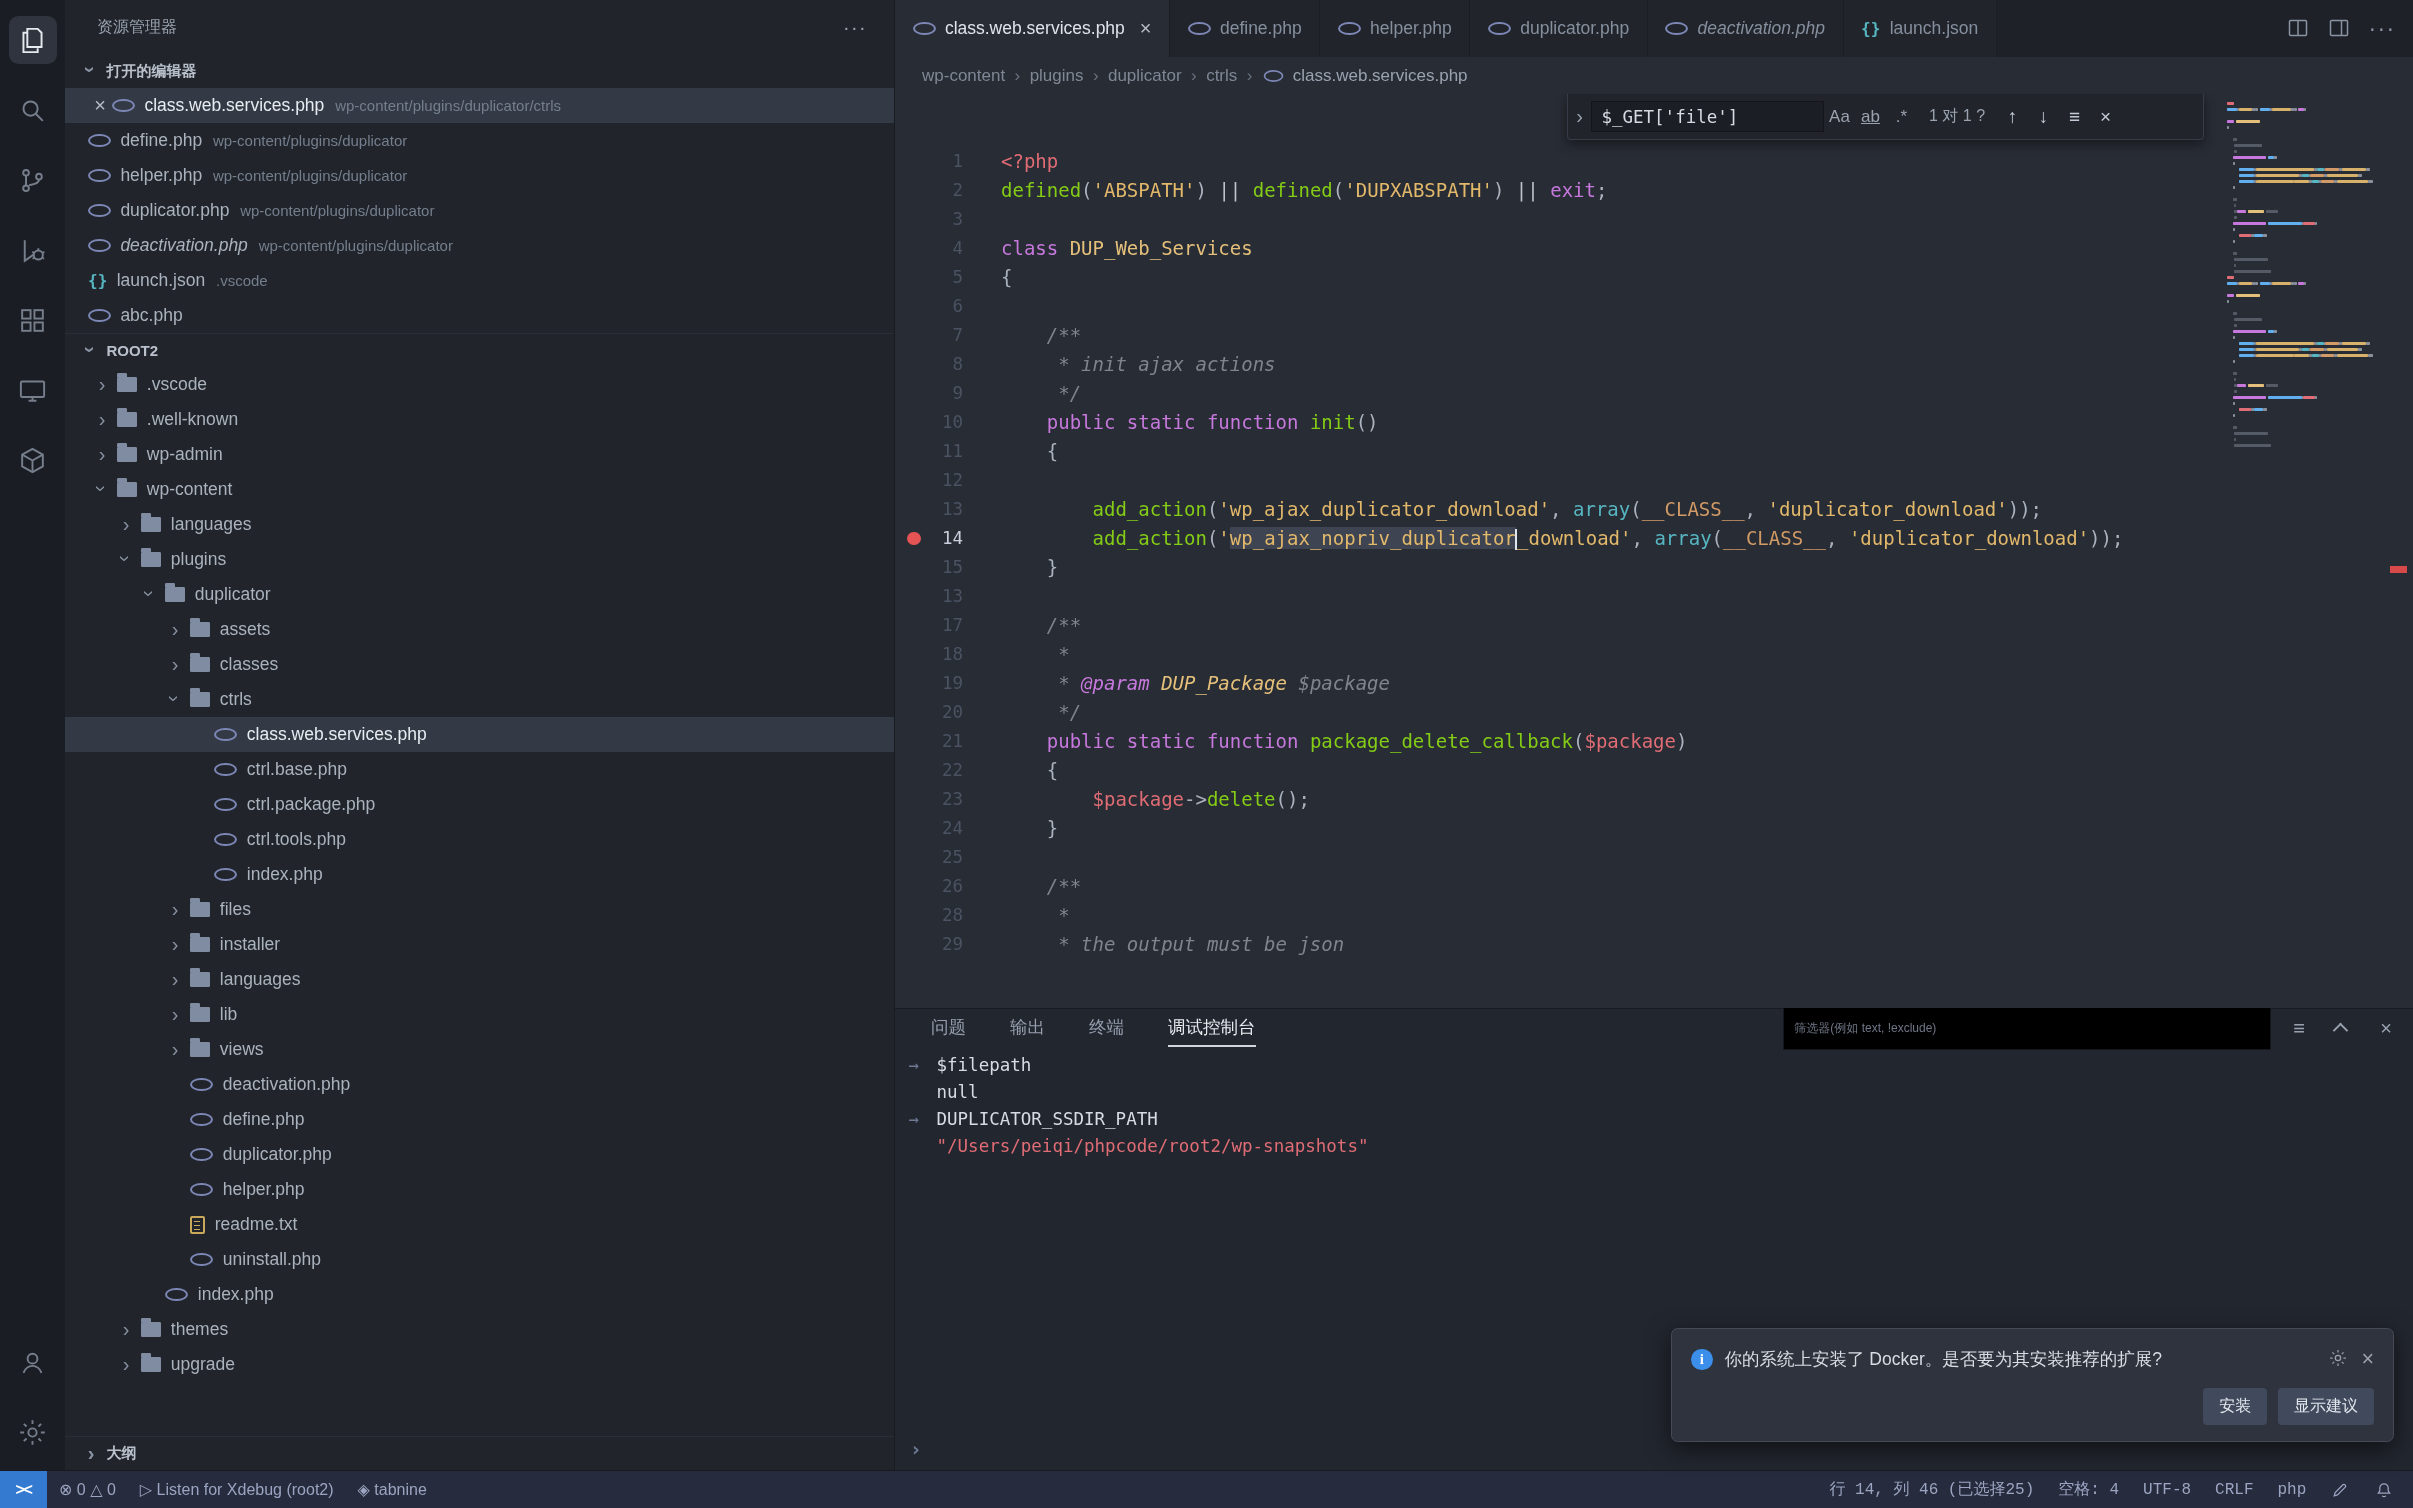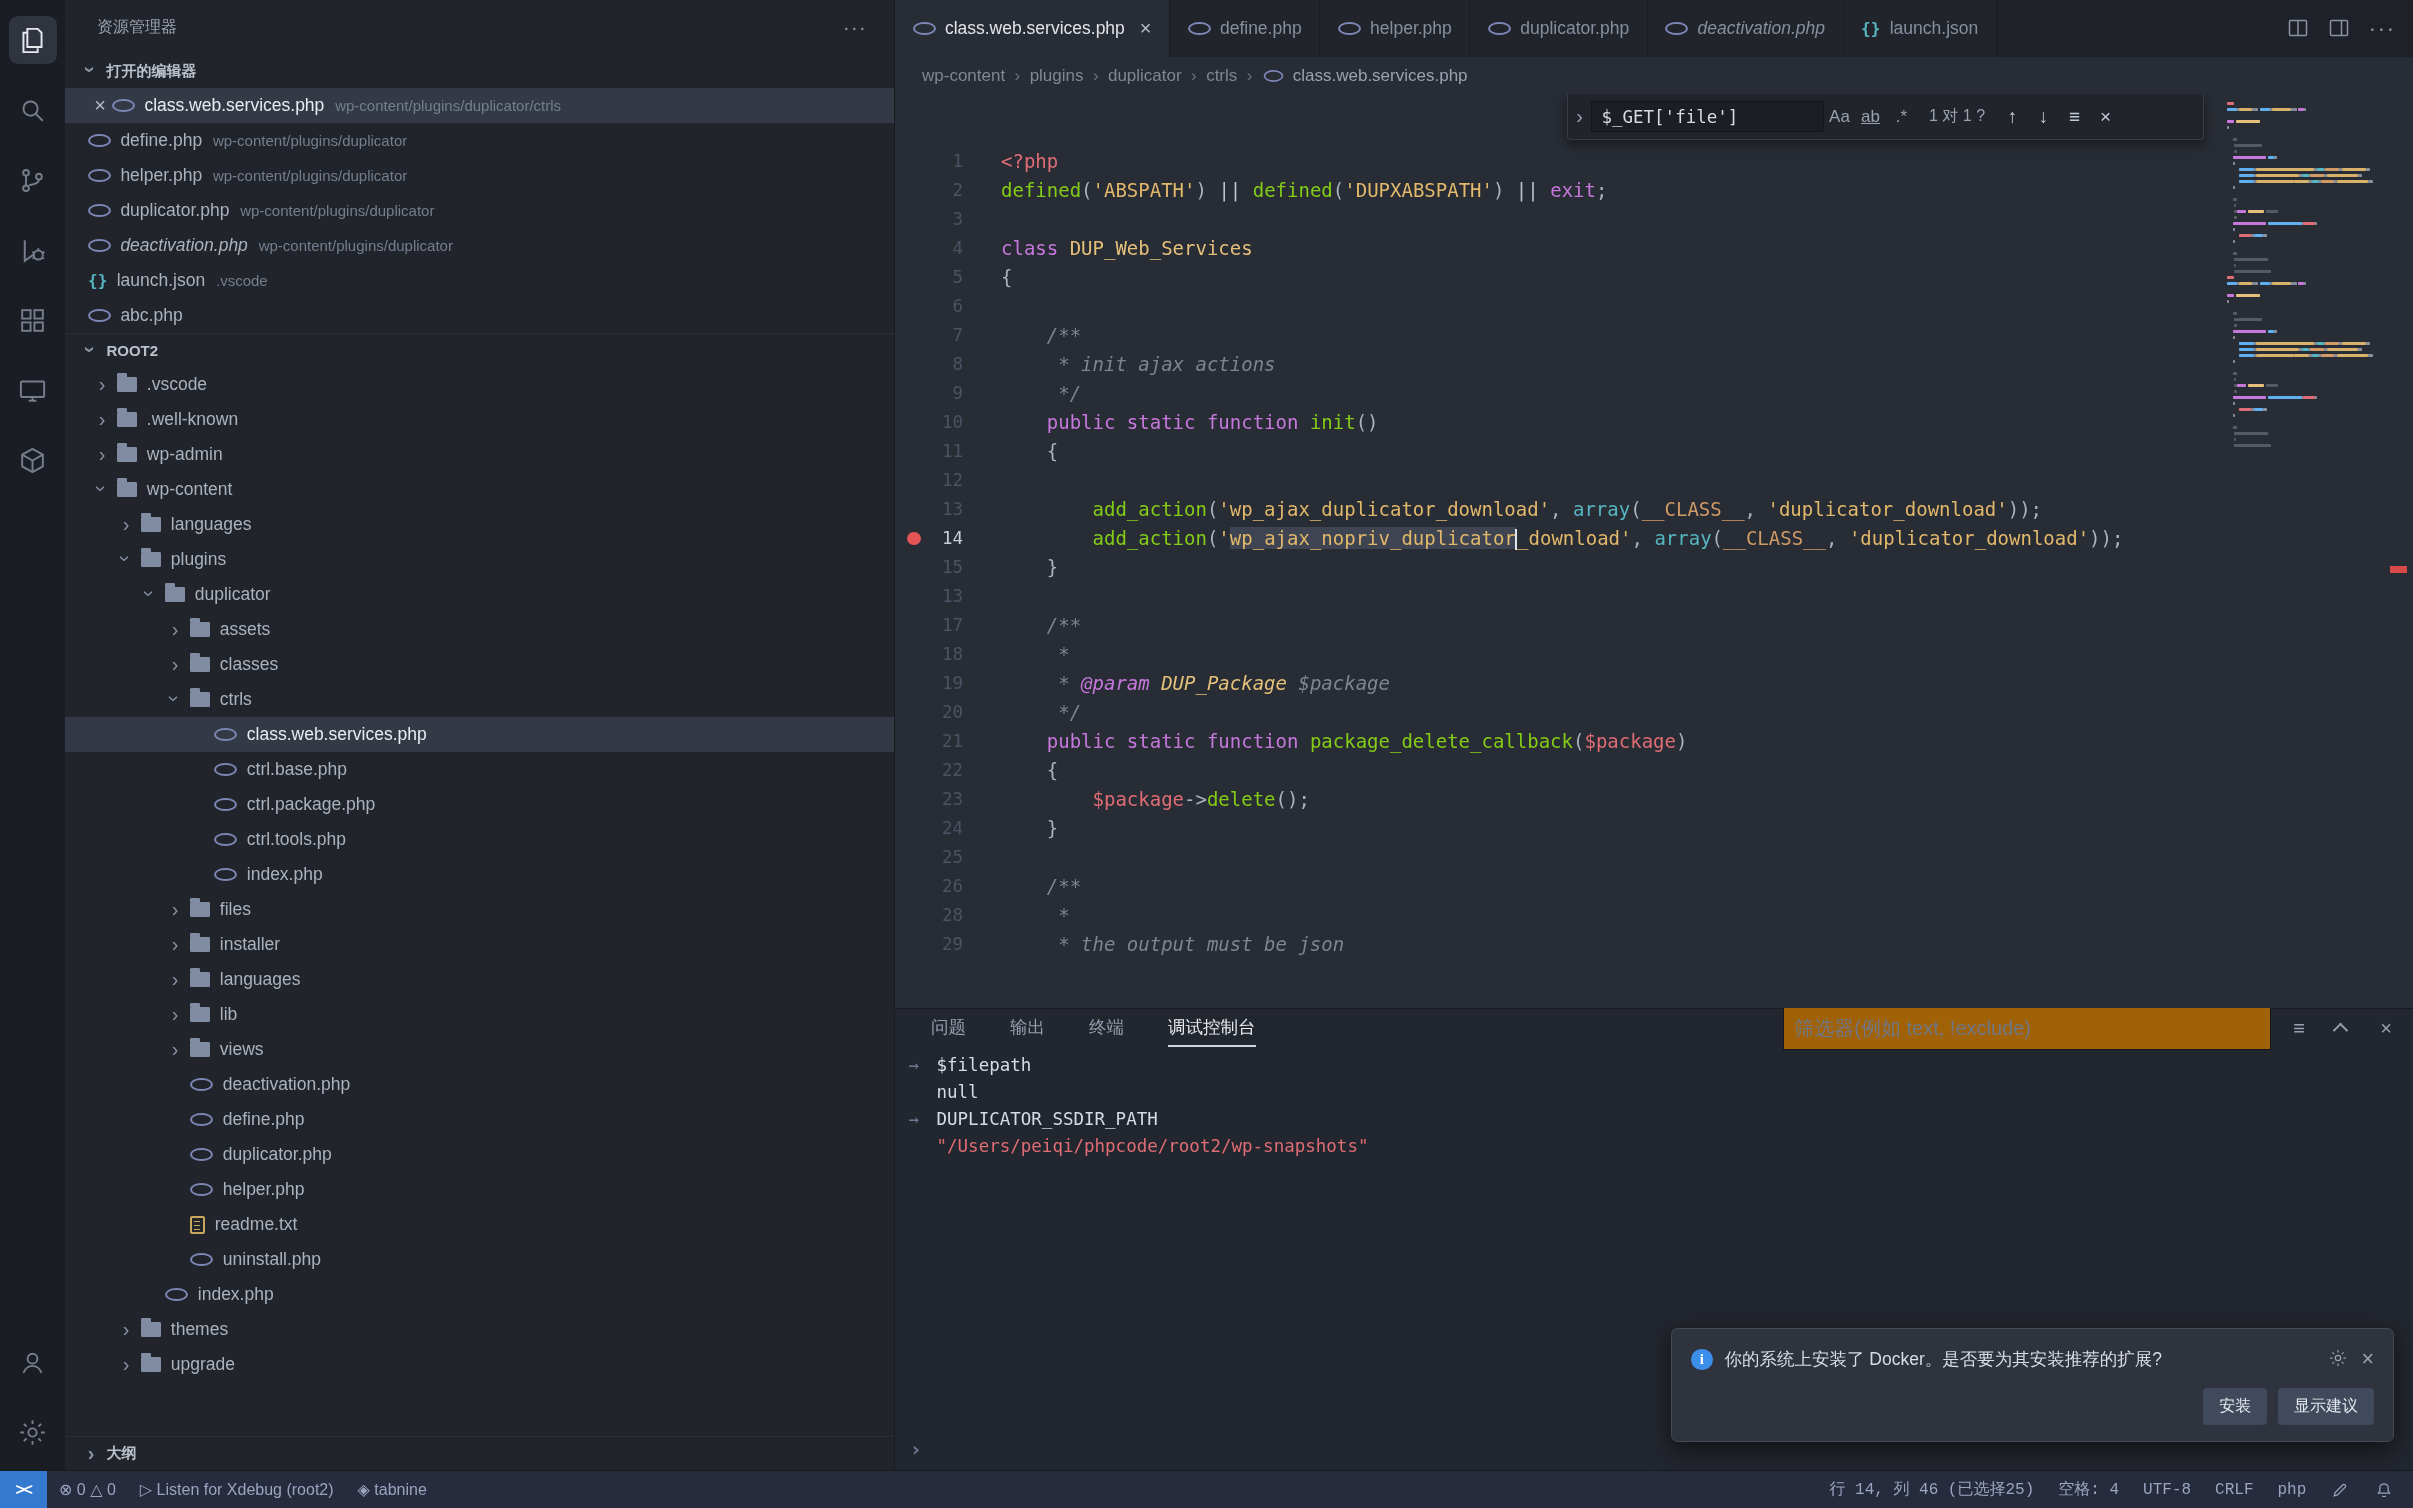--- a/index.html
+++ b/index.html
@@ -92,21 +92,21 @@
   .find-opt.word span { text-decoration:underline; }
   #find-matches { color:#9aa2b0; font-size:16px; margin:0 12px; white-space:nowrap; }
   .find-nav { width:31px; height:31px; display:flex; align-items:center; justify-content:center; color:#c3c9d4; font-size:19px; cursor:pointer; }
 
   
   #panel { height:462px; border-top:0.7px solid #181a1f; background:#22262e; display:flex; flex-direction:column; flex:none; }
   #panel-head { height:38px; display:flex; align-items:center; flex:none; padding-left:36px; }
   .ptab { margin-right:44px; font-size:17.5px; color:#969eae; height:38px; display:flex; align-items:center; cursor:pointer; border-bottom:2px solid transparent; }
   .ptab.active { color:#e8ebf0; border-bottom-color:#cfd6e0; }
   #panel-right { margin-left:auto; display:flex; align-items:center; gap:13.5px; padding-right:12px; }
-  #panel-filter { width:488px; height:43px; background:#a16207; border:0.7px solid #15171c; color:#c7ccd6; font-size:20px; padding:0 10.8px; outline:none; }
+  #panel-filter { width:488px; height:43px; background:#000000; border:0.7px solid #15171c; color:#c7ccd6; font-size:12px; padding:0 10.8px; outline:none; }
   #panel-filter::placeholder { color:#6f7787; }
   .picon { width:30px; height:30px; display:flex; align-items:center; justify-content:center; color:#9aa2b0; font-size:20px; cursor:pointer; }
   .chevup { width:10.8px; height:10.8px; border-left:2px solid #9aa2b0; border-top:2px solid #9aa2b0; transform:rotate(45deg) translateY(2.7px); }
 
   #console { flex:1; display:flex; flex-direction:column; padding:5.4px 0 6.7px 13.5px; font:17.5px/27px "DejaVu Sans Mono", monospace; min-height:0; }
   .con-line { display:flex; }
   .con-line .arrow { width:28px; color:#6d7993; flex:none; }
   .con-line .txt.plain { color:#d7dce4; }
   .con-line .txt.str { color:#e06c75; }
   #console-prompt { margin-top:auto; color:#6d7993; font-size:20px; font-weight:bold; padding-left:1.3px; }

